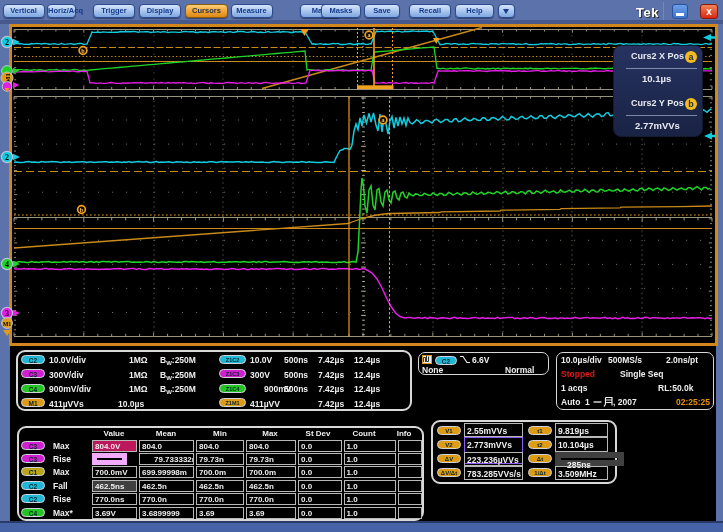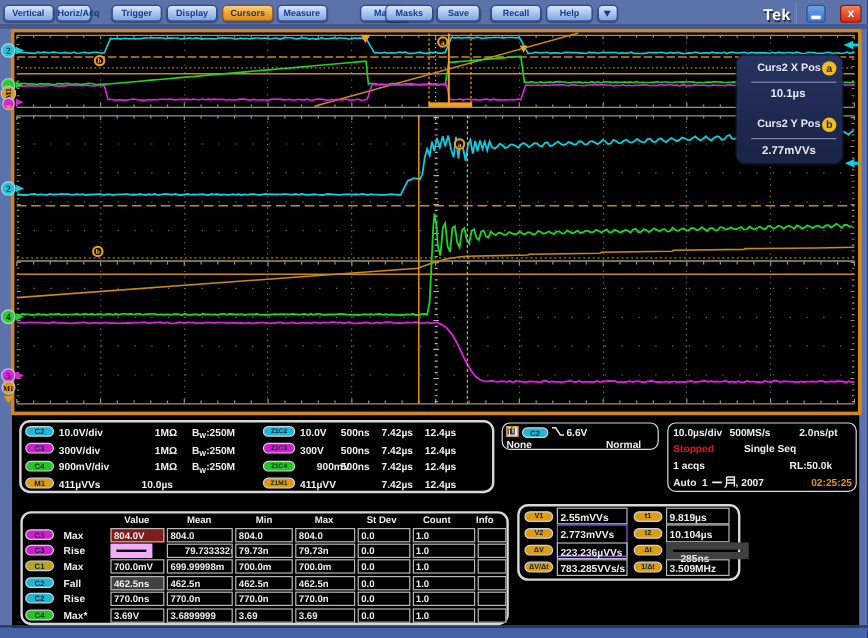--- a/index.html
+++ b/index.html
@@ -192,21 +192,21 @@
 <div style="position:absolute;left:17px;top:426px;width:407px;height:95px;border:2px solid #d8d8d8;border-radius:9px;background:#000"></div>
 <span style="position:absolute;left:114px;top:429px;font:bold 8px 'Liberation Sans',sans-serif;color:#efefef;white-space:nowrap;transform:translateX(-50%)">Value</span>
 <span style="position:absolute;left:166px;top:429px;font:bold 8px 'Liberation Sans',sans-serif;color:#efefef;white-space:nowrap;transform:translateX(-50%)">Mean</span>
 <span style="position:absolute;left:220px;top:429px;font:bold 8px 'Liberation Sans',sans-serif;color:#efefef;white-space:nowrap;transform:translateX(-50%)">Min</span>
 <span style="position:absolute;left:270px;top:429px;font:bold 8px 'Liberation Sans',sans-serif;color:#efefef;white-space:nowrap;transform:translateX(-50%)">Max</span>
 <span style="position:absolute;left:318px;top:429px;font:bold 8px 'Liberation Sans',sans-serif;color:#efefef;white-space:nowrap;transform:translateX(-50%)">St Dev</span>
 <span style="position:absolute;left:364px;top:429px;font:bold 8px 'Liberation Sans',sans-serif;color:#efefef;white-space:nowrap;transform:translateX(-50%)">Count</span>
 <span style="position:absolute;left:404px;top:429px;font:bold 8px 'Liberation Sans',sans-serif;color:#efefef;white-space:nowrap;transform:translateX(-50%)">Info</span>
 <div style="position:absolute;left:21px;top:440.5px;width:24px;height:9px;background:#cf1fcf;border-radius:5px;border:1px solid #cfd4da;font:bold 6.5px/9px 'Liberation Sans',sans-serif;color:#04232a;text-align:center">C3</div>
 <span style="position:absolute;left:53px;top:440.5px;font:bold 8.5px 'Liberation Sans',sans-serif;color:#efefef;white-space:nowrap;">Max</span>
-<div style="position:absolute;left:92px;top:439.5px;width:45px;height:12px;border:1px solid #b8b8b8;background:#7f1d1d;font:bold 8px/11px 'Liberation Sans',sans-serif;color:#efefef;padding-left:2px;white-space:nowrap;overflow:hidden">804.0V</div>
+<div style="position:absolute;left:92px;top:439.5px;width:45px;height:12px;border:1px solid #b8b8b8;background:#be185d;font:bold 8px/11px 'Liberation Sans',sans-serif;color:#efefef;padding-left:2px;white-space:nowrap;overflow:hidden">804.0V</div>
 <div style="position:absolute;left:139px;top:439.5px;width:55px;height:12px;border:1px solid #b8b8b8;background:#000;font:bold 8px/11px 'Liberation Sans',sans-serif;color:#efefef;padding-left:2px;white-space:nowrap;overflow:hidden">804.0</div>
 <div style="position:absolute;left:196px;top:439.5px;width:48px;height:12px;border:1px solid #b8b8b8;background:#000;font:bold 8px/11px 'Liberation Sans',sans-serif;color:#efefef;padding-left:2px;white-space:nowrap;overflow:hidden">804.0</div>
 <div style="position:absolute;left:246px;top:439.5px;width:50px;height:12px;border:1px solid #b8b8b8;background:#000;font:bold 8px/11px 'Liberation Sans',sans-serif;color:#efefef;padding-left:2px;white-space:nowrap;overflow:hidden">804.0</div>
 <div style="position:absolute;left:298px;top:439.5px;width:43.5px;height:12px;border:1px solid #b8b8b8;background:#000;font:bold 8px/11px 'Liberation Sans',sans-serif;color:#efefef;padding-left:2px;white-space:nowrap;overflow:hidden">0.0</div>
 <div style="position:absolute;left:343.5px;top:439.5px;width:52px;height:12px;border:1px solid #b8b8b8;background:#000;font:bold 8px/11px 'Liberation Sans',sans-serif;color:#efefef;padding-left:2px;white-space:nowrap;overflow:hidden">1.0</div>
 <div style="position:absolute;left:397.5px;top:439.5px;width:24px;height:12px;border:1px solid #b8b8b8;background:#000;font:bold 8px/11px 'Liberation Sans',sans-serif;color:#efefef;padding-left:2px;white-space:nowrap;overflow:hidden"></div>
 <div style="position:absolute;left:21px;top:453.9px;width:24px;height:9px;background:#cf1fcf;border-radius:5px;border:1px solid #cfd4da;font:bold 6.5px/9px 'Liberation Sans',sans-serif;color:#04232a;text-align:center">C3</div>
 <span style="position:absolute;left:53px;top:453.9px;font:bold 8.5px 'Liberation Sans',sans-serif;color:#efefef;white-space:nowrap;">Rise</span>
 <div style="position:absolute;left:92px;top:452.9px;width:35px;height:12px;border:5px solid #f0abfc;background:#000;font:bold 8px/11px 'Liberation Sans',sans-serif;color:#efefef;padding-left:2px;white-space:nowrap;overflow:hidden">79.73ns</div>
 <div style="position:absolute;left:139px;top:452.9px;width:55px;height:12px;border:1px solid #b8b8b8;background:#000;font:bold 8px/11px 'Liberation Sans',sans-serif;color:#efefef;padding-left:14px;white-space:nowrap;overflow:hidden">79.733332n</div>

